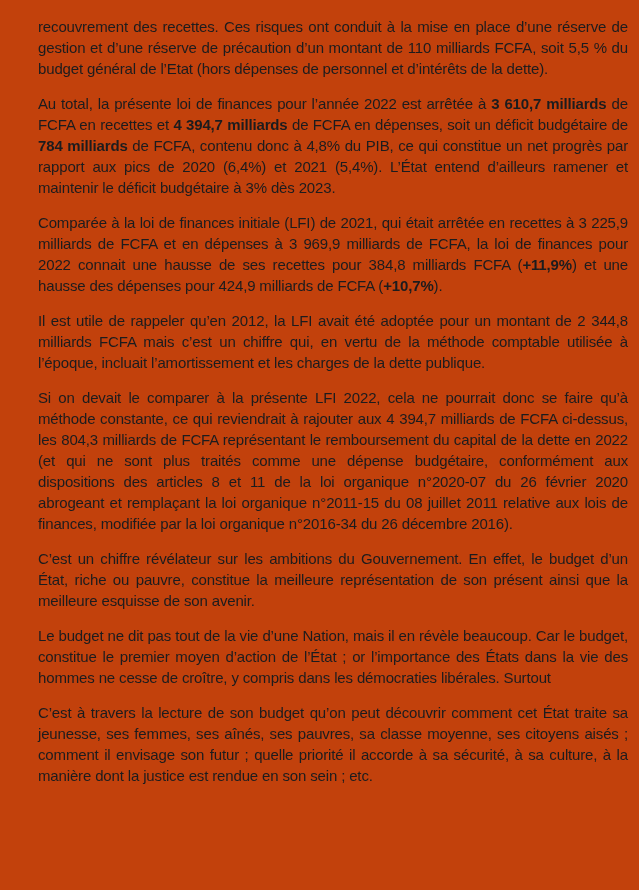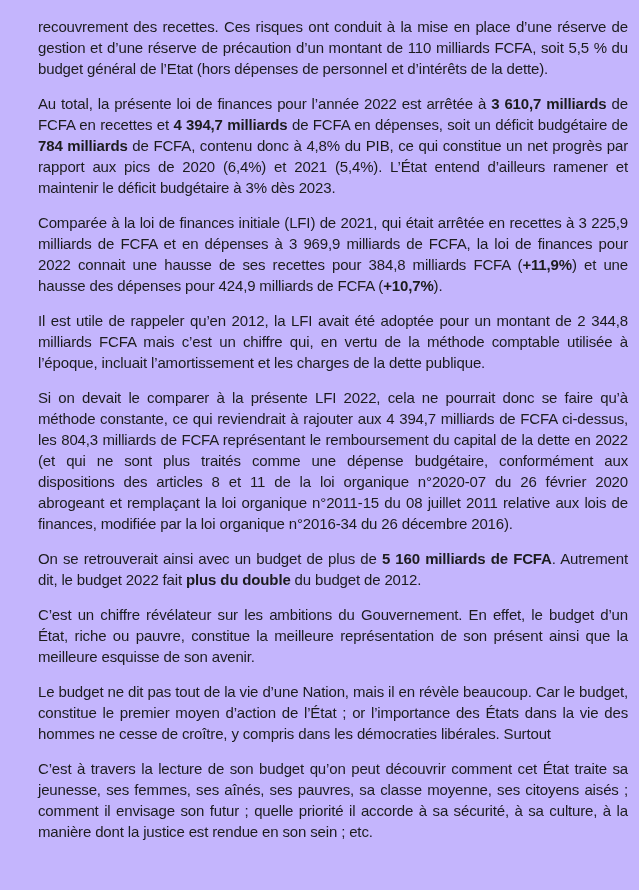--- a/index.html
+++ b/index.html
@@ -10,21 +10,21 @@
   body {
     width: 639px;
     height: 890px;
     overflow: hidden;
     font-family: "Liberation Sans", "DejaVu Sans", sans-serif;
   }
   .page {
     box-sizing: border-box;
     width: 639px;
     height: 890px;
-    background: #c4b5fd;
+    background: #c2410c;
     padding: 16px 11px 0 38px;
   }
   .doc-body {
     width: 590px;
   }
   .doc-body p {
     margin: 0 0 14px 0;
     font-size: 15px;
     line-height: 21px;
     letter-spacing: -0.15px;
@@ -39,18 +39,17 @@
 </head>
 <body>
 
 <div class="page">
   <div class="doc-body">
       <p><span>recouvrement des recettes. Ces risques ont conduit à la mise en place d’une réserve de gestion et d’une réserve de précaution d’un montant de 110 milliards FCFA, soit 5,5 % du budget général de l’Etat (hors dépenses de personnel et d’intérêts de la dette).</span></p>
       <p><span>Au total, la présente loi de finances pour l’année 2022 est arrêtée à </span><span class="b">3&nbsp;610,7 milliards</span><span> de FCFA en recettes et </span><span class="b">4&nbsp;394,7 milliards</span><span> de FCFA en dépenses, soit un déficit budgétaire de </span><span class="b">784 milliards</span><span> de FCFA, contenu donc à 4,8% du PIB, ce qui constitue un net progrès par rapport aux pics de 2020 (6,4%) et 2021 (5,4%). L’État entend d’ailleurs ramener et maintenir le déficit budgétaire à 3% dès 2023.</span></p>
       <p><span>Comparée à la loi de finances initiale (LFI) de 2021, qui était arrêtée en recettes à 3&nbsp;225,9 milliards de FCFA et en dépenses à 3&nbsp;969,9 milliards de FCFA, la loi de finances pour 2022 connait une hausse de ses recettes pour 384,8 milliards FCFA (</span><span class="b">+11,9%</span><span>) et une hausse des dépenses pour 424,9 milliards de FCFA (</span><span class="b">+10,7%</span><span>).</span></p>
       <p><span>Il est utile de rappeler qu’en 2012, la LFI avait été adoptée pour un montant de 2&nbsp;344,8 milliards FCFA mais c’est un chiffre qui, en vertu de la méthode comptable utilisée à l’époque, incluait l’amortissement et les charges de la dette publique.</span></p>
       <p><span>Si on devait le comparer à la présente LFI 2022, cela ne pourrait donc se faire qu’à méthode constante, ce qui reviendrait à rajouter aux 4&nbsp;394,7 milliards de FCFA ci-dessus, les 804,3 milliards de FCFA représentant le remboursement du capital de la dette en 2022 (et qui ne sont plus traités comme une dépense budgétaire, conformément aux dispositions des articles 8 et 11 de  la loi organique n°2020-07 du 26 février 2020 abrogeant et remplaçant la loi organique n°2011-15 du 08 juillet 2011 relative aux lois de finances, modifiée par la loi organique n°2016-34 du 26 décembre 2016).</span></p>
-      <p><span>On se retrouverait ainsi avec un budget de plus de </span><span class="b">5&nbsp;160 milliards de FCFA</span><span>. Autrement dit, le budget 2022 fait </span><span class="b">plus du double</span><span> du budget de 2012.</span></p>
       <p><span>C’est un chiffre révélateur sur les ambitions du Gouvernement. En effet, le budget d’un État, riche ou pauvre, constitue la meilleure représentation de son présent ainsi que la meilleure esquisse de son avenir.</span></p>
       <p><span>Le budget ne dit pas tout de la vie d’une Nation, mais il en révèle beaucoup. Car le budget, constitue le premier moyen d’action de l’État ; or l’importance des États dans la vie des hommes ne cesse de croître, y compris dans les démocraties libérales. Surtout</span></p>
       <p><span>C’est à travers la lecture de son budget qu’on peut découvrir comment cet État traite sa jeunesse, ses femmes, ses aînés, ses pauvres, sa classe moyenne, ses citoyens aisés ; comment il envisage son futur ; quelle priorité il accorde à sa sécurité, à sa culture, à la manière dont la justice est rendue en son sein ; etc.</span></p>
     </div>
 </div>
 
 </body></html>

